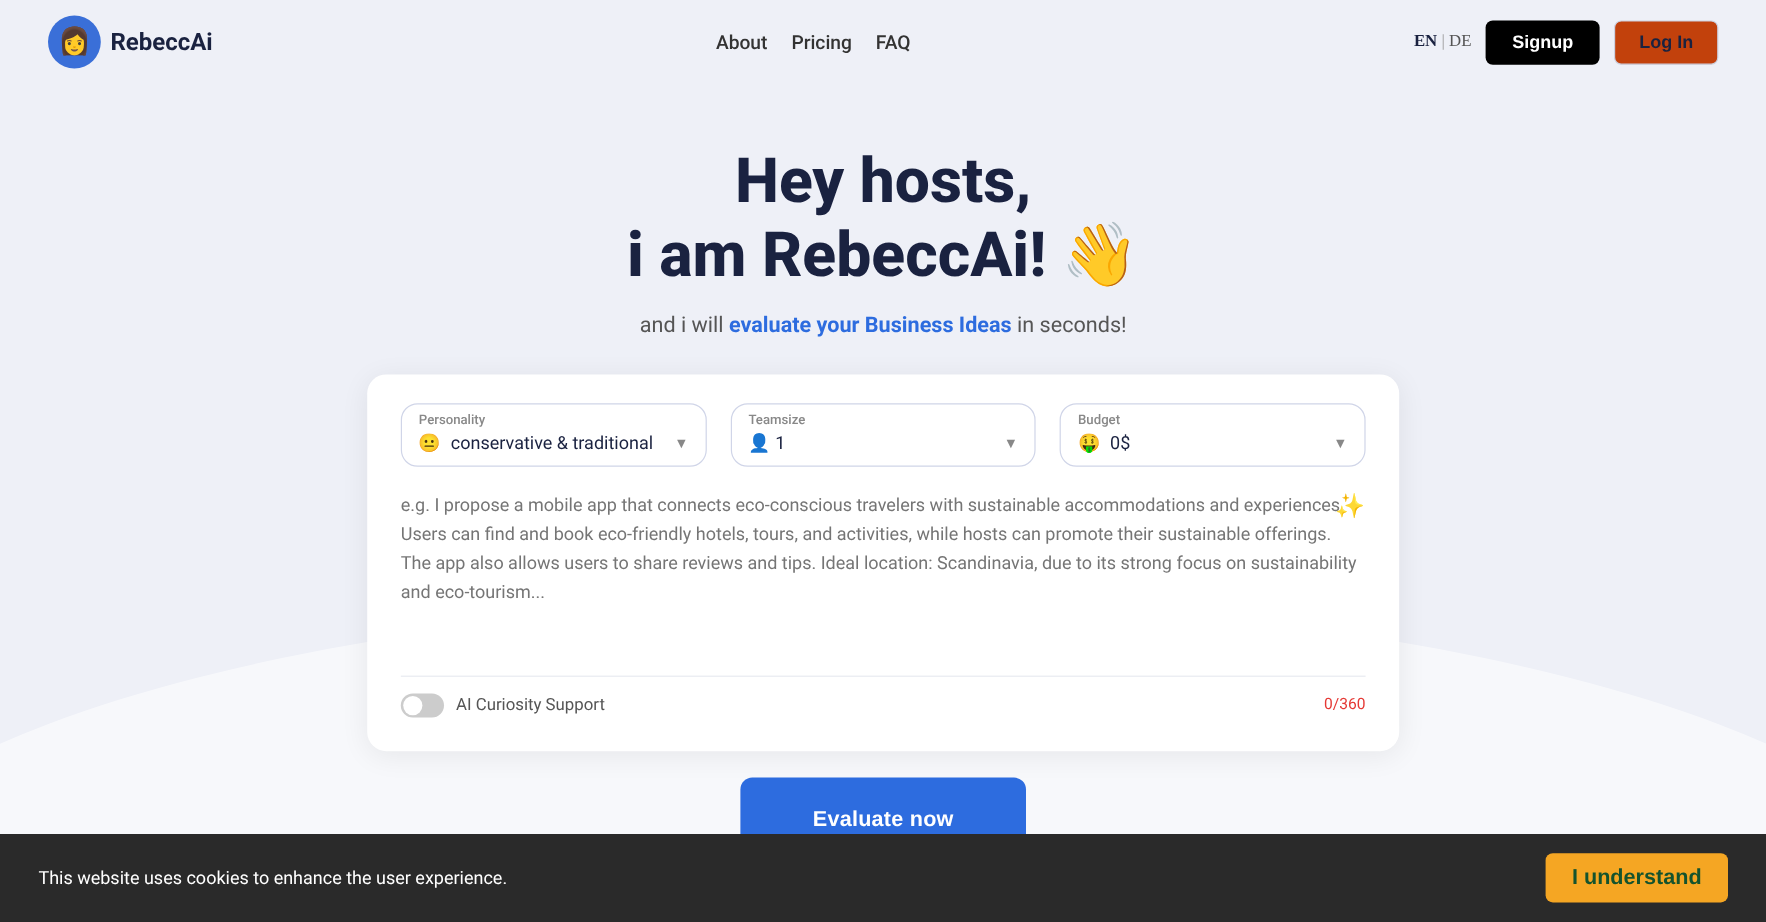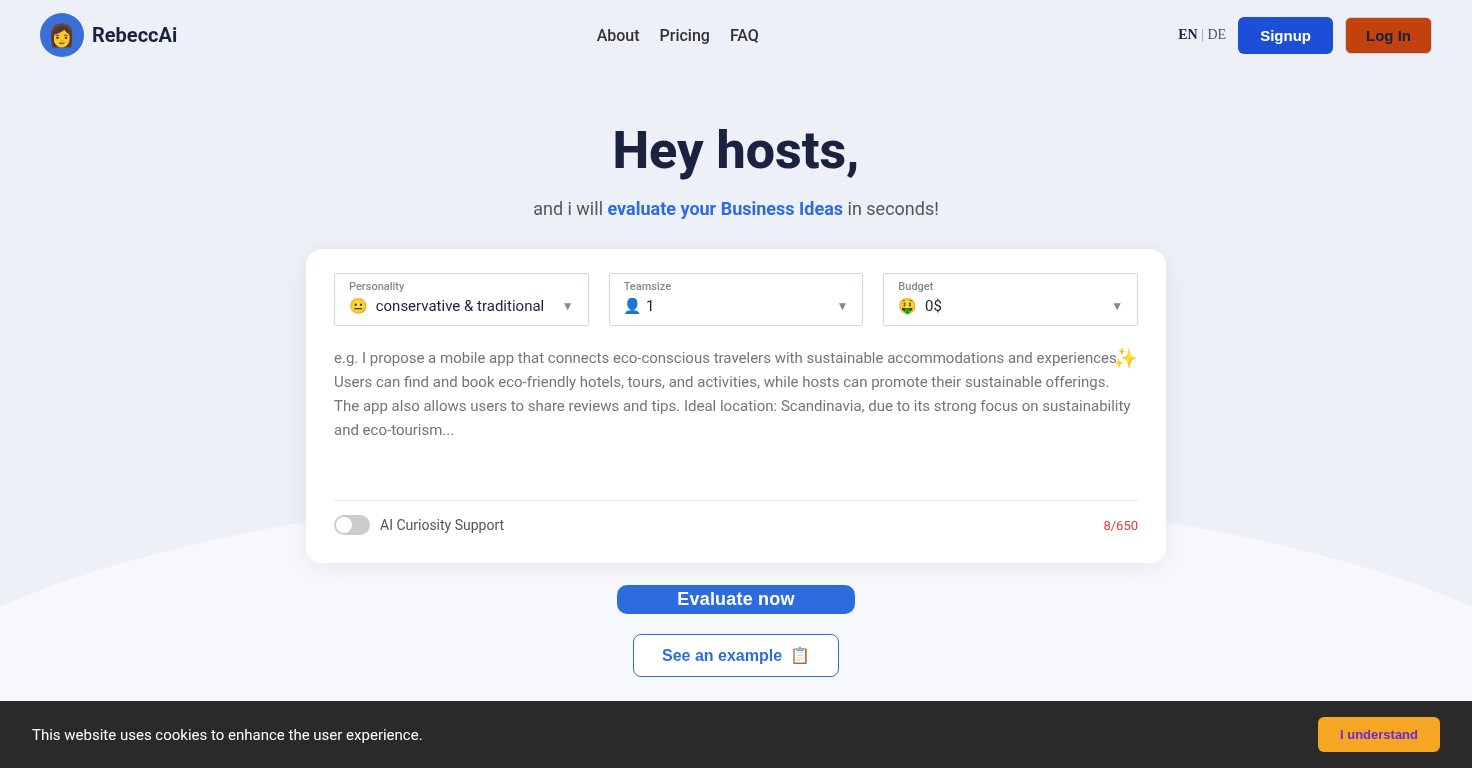--- a/index.html
+++ b/index.html
@@ -55,21 +55,21 @@
       gap: 12px;
     }
     .lang-switcher {
       font-size: 14px;
       color: #555;
       font-family: Liberation Serif, serif;
     }
     .lang-en { font-weight: 700; color: #1a2240; }
     .lang-sep { color: #999; }
     .btn-signup {
-      background: #1d4ed8;
+      background: #000000;
       color: white;
       border: none;
       padding: 10px 22px;
       border-radius: 6px;
       font-size: 15px;
       font-weight: 600;
       cursor: pointer;
     }
     .btn-login {
       background: #c2410c;
@@ -123,21 +123,21 @@
     
     .dropdowns-row {
       display: flex;
       gap: 20px;
       margin-bottom: 20px;
     }
     .dropdown-group {
       flex: 1;
       position: relative;
       border: 1.5px solid #d0d5e8;
-      border-radius: 2px;
+      border-radius: 14px;
       padding: 6px 14px 10px;
       background: white;
     }
     .dropdown-label {
       font-size: 11px;
       color: #888;
       font-weight: 500;
       margin-bottom: 4px;
     }
     .dropdown-select {
@@ -225,21 +225,21 @@
       color: #e53935;
     }
 
     
     .btn-evaluate {
       display: block;
       margin: 22px auto 0;
       background: #2d6cdf;
       color: white;
       border: none;
-      padding: 4px 60px;
+      padding: 24px 60px;
       border-radius: 10px;
       font-size: 18px;
       font-weight: 700;
       cursor: pointer;
       letter-spacing: 0.2px;
     }
 
     
     .btn-example {
       display: flex;
@@ -276,25 +276,25 @@
       color: white;
       display: flex;
       align-items: center;
       justify-content: space-between;
       padding: 16px 32px;
       font-size: 15px;
       z-index: 100;
     }
     .btn-understand {
       background: #f5a623;
-      color: #6d28d9;
+      color: #14532d;
       border: none;
       padding: 10px 22px;
       border-radius: 6px;
-      font-size: 13px;
+      font-size: 18px;
       font-weight: 700;
       cursor: pointer;
       white-space: nowrap;
     }
 
     
     .actions-center {
       text-align: center;
     }
   </style>
@@ -317,20 +317,21 @@
       <span class="lang-sep">|</span>
       <span>DE</span>
     </span>
     <button class="btn-signup">Signup</button>
     <button class="btn-login">Log In</button>
   </div>
 </nav>
 
 <div class="hero">
   <div class="hero-title-line1">Hey hosts,</div>
+  <div class="hero-title-line2">i am RebeccAi! 👋</div>
   <p class="hero-subtitle">
     <span>and i will </span><strong>evaluate your Business Ideas</strong><span> in seconds!</span>
   </p>
 </div>
 
 <div class="main-card">
 
   <div class="dropdowns-row">
 
     <div class="dropdown-group">
@@ -369,21 +370,21 @@
   <div class="textarea-wrapper">
     <textarea class="idea-textarea" placeholder="e.g. I propose a mobile app that connects eco-conscious travelers with sustainable accommodations and experiences. Users can find and book eco-friendly hotels, tours, and activities, while hosts can promote their sustainable offerings. The app also allows users to share reviews and tips. Ideal location: Scandinavia, due to its strong focus on sustainability and eco-tourism..." style=""></textarea>
     <span class="magic-icon">✨</span>
   </div>
 
   <div class="bottom-controls">
     <div class="toggle-group">
       <div class="toggle-switch"></div>
       <span class="toggle-label">AI Curiosity Support</span>
     </div>
-    <span class="char-count">8/650</span>
+    <span class="char-count">0/360</span>
   </div>
 </div>
 
 <div class="actions-center">
   <button class="btn-evaluate">Evaluate now</button>
   <button class="btn-example">
     <span>See an example</span>
     <span>📋</span>
   </button>
 </div>

